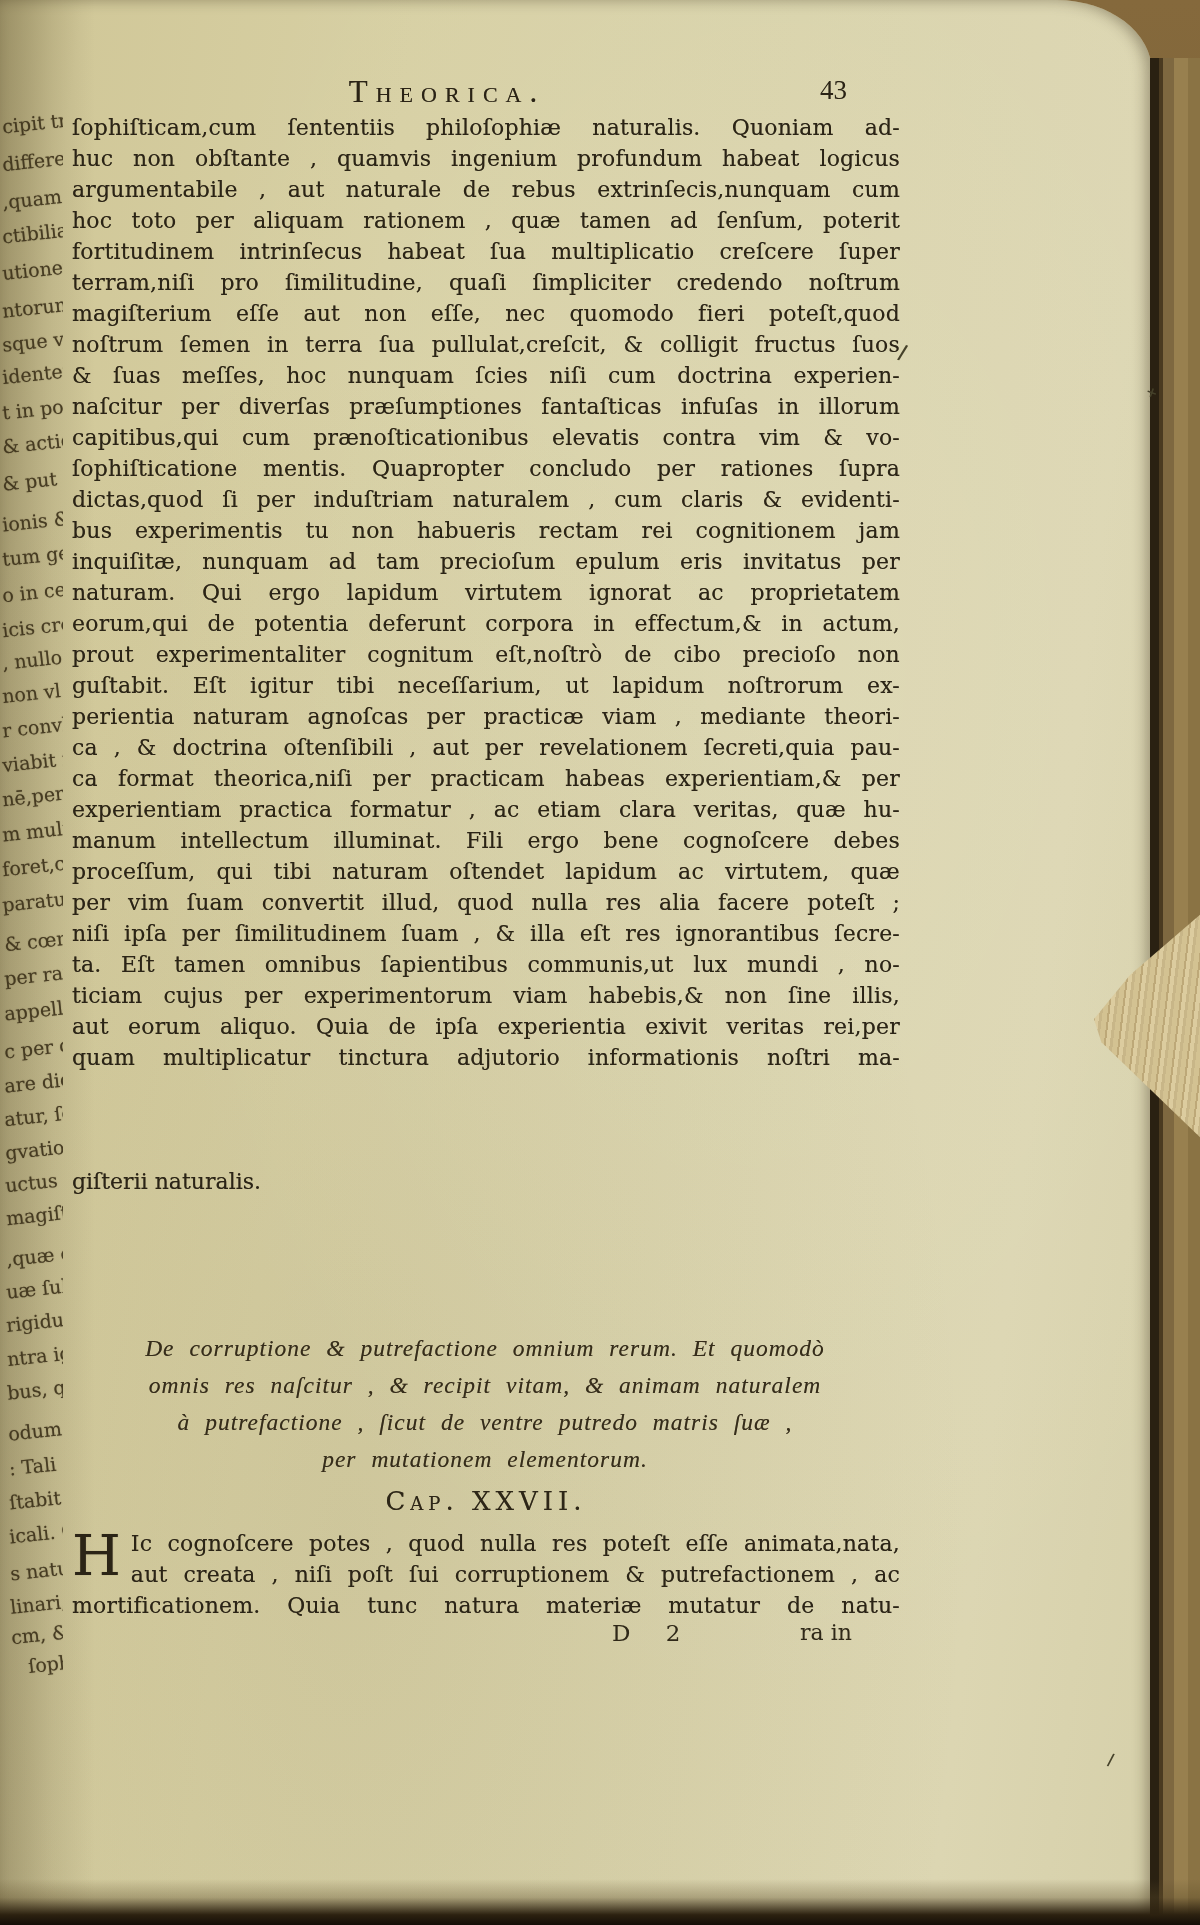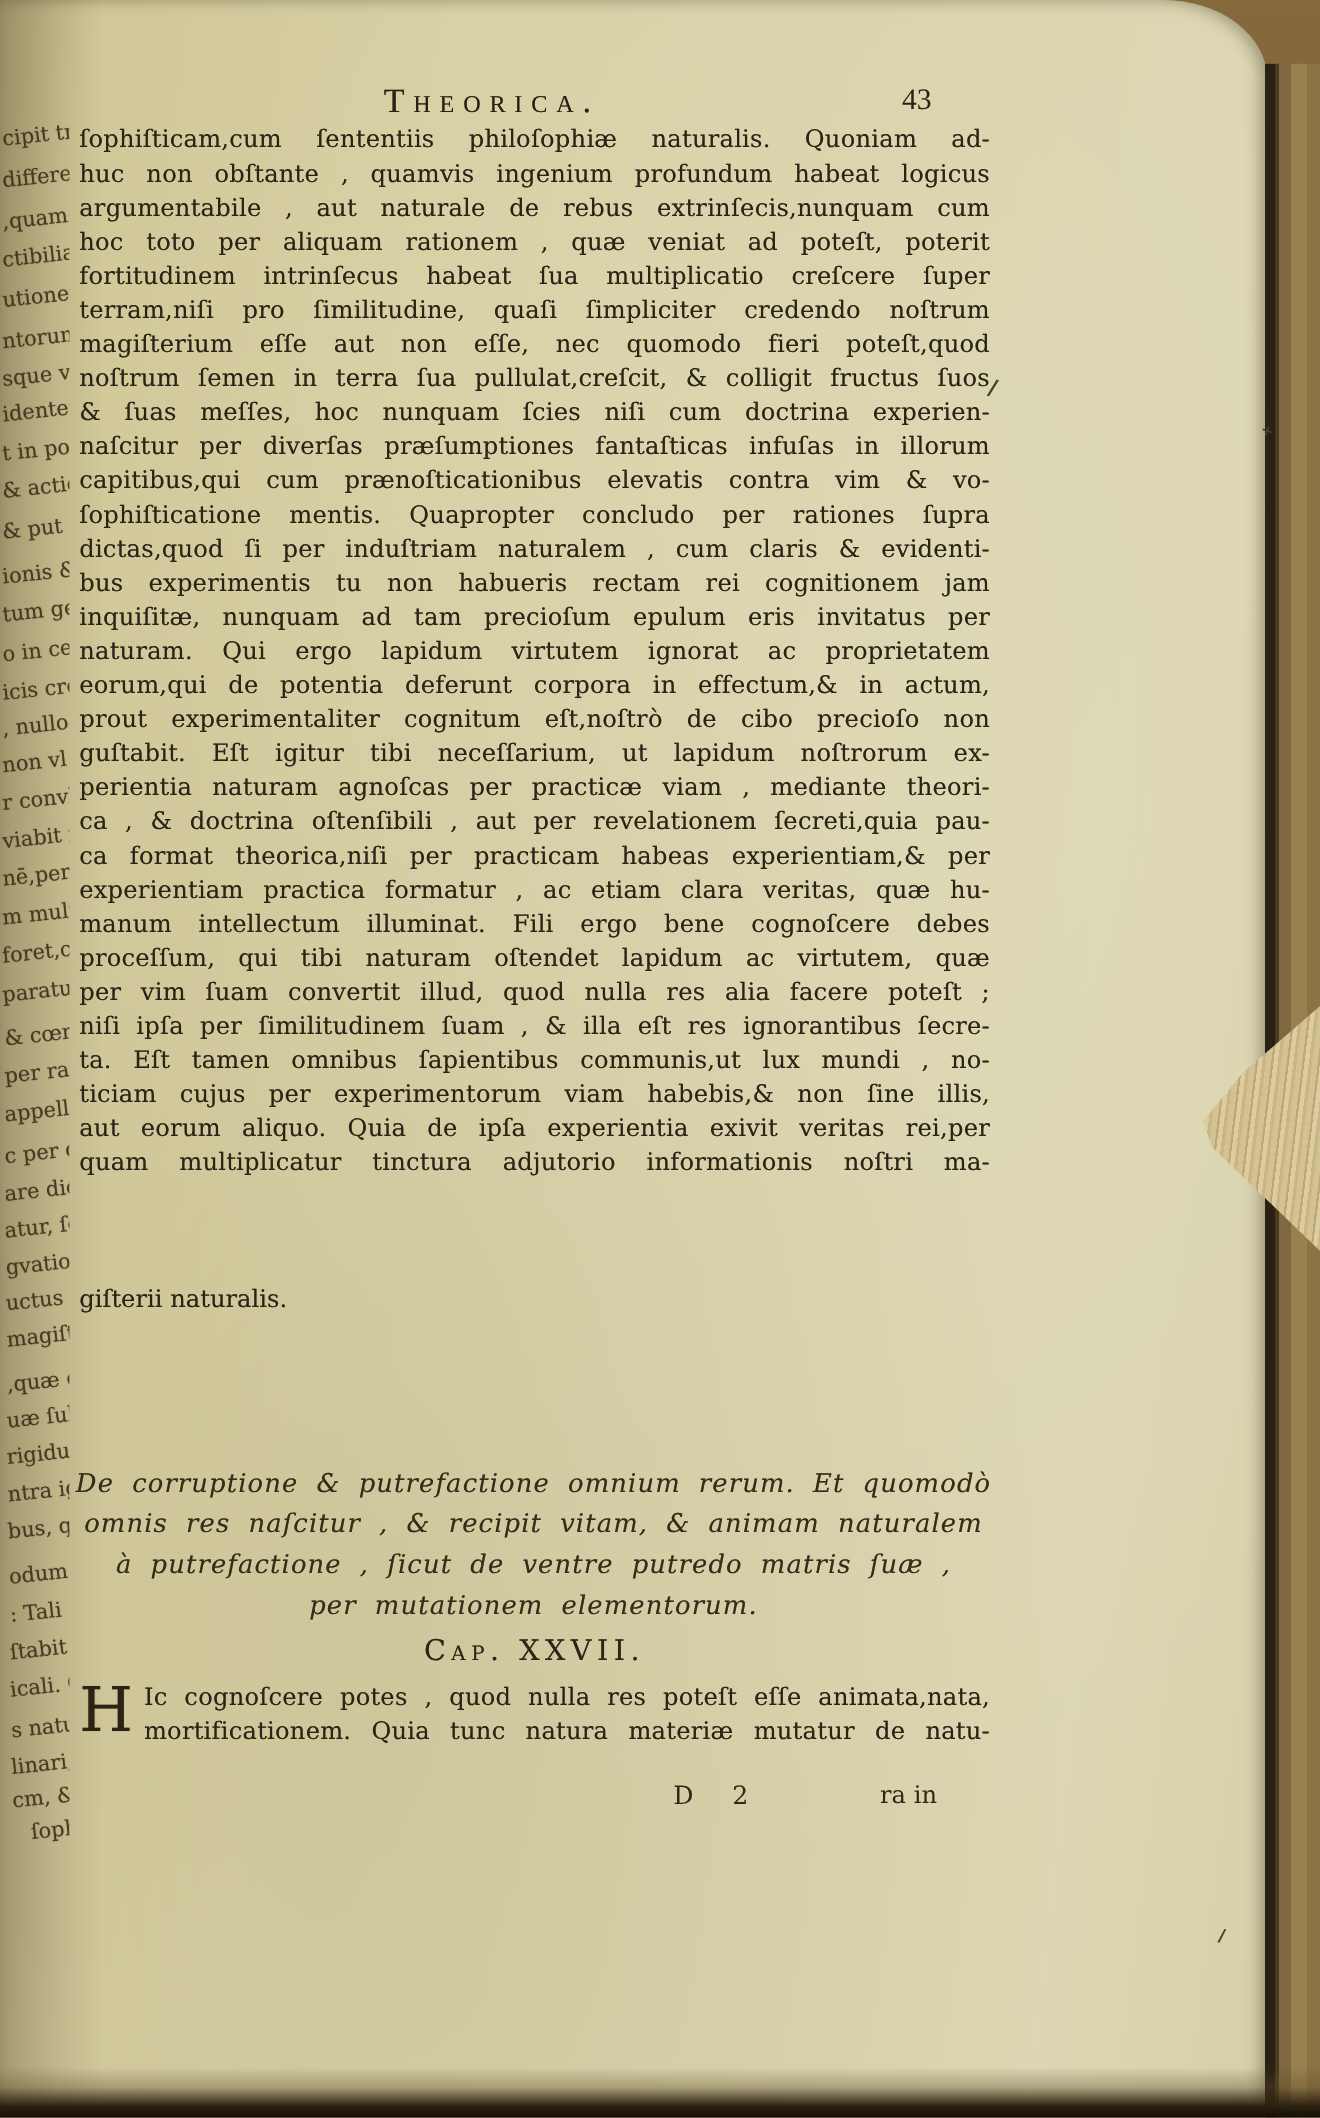--- a/index.html
+++ b/index.html
@@ -40,21 +40,21 @@
   }
   .last-line{
     position:absolute;left:72px;top:1166px;width:828px;z-index:3;
     font-size:22px;line-height:31px;color:#2b2416;text-align:left;
     text-shadow:0 0 0.6px rgba(43,36,22,0.5);
   }
   
   .section-heading{position:absolute;left:55px;top:1330px;width:860px;z-index:3;color:#352c1a;}
   .heading-line{
     font-style:italic;font-size:23.5px;line-height:37px;text-align:center;
-    letter-spacing:1px;word-spacing:8px;text-shadow:0 0 0.6px rgba(53,44,26,0.5);
+    letter-spacing:1px;word-spacing:8px;text-shadow:0 0 0.6px rgba(53,44,26,0.5);font-family:Liberation Serif, serif;
   }
   .chapter-heading{
     position:absolute;left:72px;top:1486px;width:828px;z-index:3;text-align:center;
     font-variant:small-caps;font-size:26px;letter-spacing:5px;color:#2d2617;
     text-shadow:0 0 0.6px rgba(45,38,23,0.5);
   }
   
   .para2{top:1528px;}
   .drop-cap{
     float:left;font-size:56px;line-height:50px;height:58px;
@@ -103,21 +103,21 @@
     <div class="header">
       <div class="running-title">Theorica.</div>
       <div class="page-number">43</div>
     </div>
 
     <div class="body-text para1">
 
     <div class="line">ſophiſticam,cum ſententiis philoſophiæ naturalis. Quoniam ad-</div>
         <div class="line">huc non obſtante , quamvis ingenium profundum habeat logicus</div>
         <div class="line">argumentabile , aut naturale de rebus extrinſecis,nunquam cum</div>
-        <div class="line">hoc toto per aliquam rationem , quæ veniat ad poteſt, poterit</div>
+        <div class="line">hoc toto per aliquam rationem , quæ tamen ad ſenſum, poterit</div>
         <div class="line">fortitudinem intrinſecus habeat ſua multiplicatio creſcere ſuper</div>
         <div class="line">terram,niſi pro ſimilitudine, quaſi ſimpliciter credendo noſtrum</div>
         <div class="line">magiſterium eſſe aut non eſſe, nec quomodo fieri poteſt,quod</div>
         <div class="line">noſtrum ſemen in terra ſua pullulat,creſcit, &amp; colligit fructus ſuos</div>
         <div class="line">&amp; ſuas meſſes, hoc nunquam ſcies niſi cum doctrina experien-</div>
         <div class="line">naſcitur per diverſas præſumptiones fantaſticas infuſas in illorum</div>
         <div class="line">capitibus,qui cum prænoſticationibus elevatis contra vim &amp; vo-</div>
         <div class="line">ſophiſticatione mentis. Quapropter concludo per rationes ſupra</div>
         <div class="line">dictas,quod ſi per induſtriam naturalem , cum claris &amp; evidenti-</div>
         <div class="line">bus experimentis tu non habueris rectam rei cognitionem jam</div>
@@ -148,20 +148,21 @@
         <div class="heading-line">à putrefactione , ſicut de ventre putredo matris ſuæ ,</div>
         <div class="heading-line">per mutationem elementorum.</div>
       </div>
 
     <div class="chapter-heading">Cap. XXVII.</div>
 
     <div class="body-text para2">
       <span class="drop-cap">H</span>
 
     <div class="line">Ic cognoſcere potes , quod nulla res poteſt eſſe animata,nata,</div>
+        <div class="line">aut creata , niſi poſt ſui corruptionem &amp; putrefactionem , ac</div>
         <div class="line">mortificationem. Quia tunc natura materiæ mutatur de natu-</div>
       </div>
 
     <div class="footer-line">
       <span class="signature">D 2</span>
       <span class="catchword">ra in</span>
     </div>
   </div>
 
   <div class="margin-strip">

